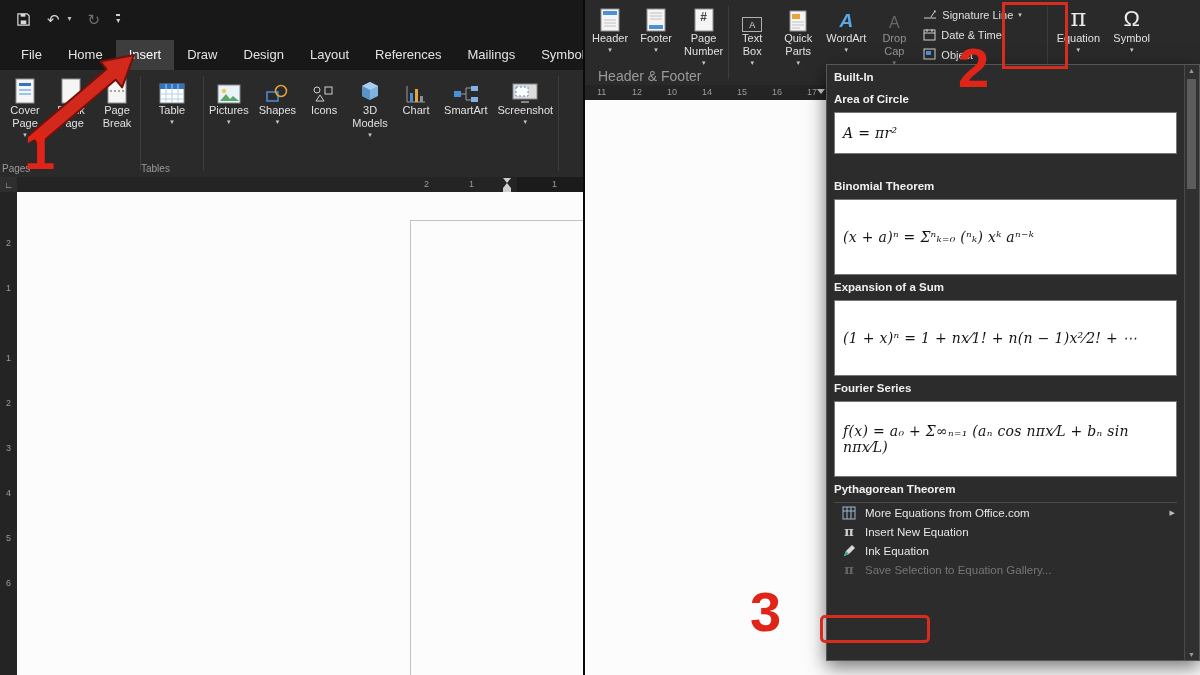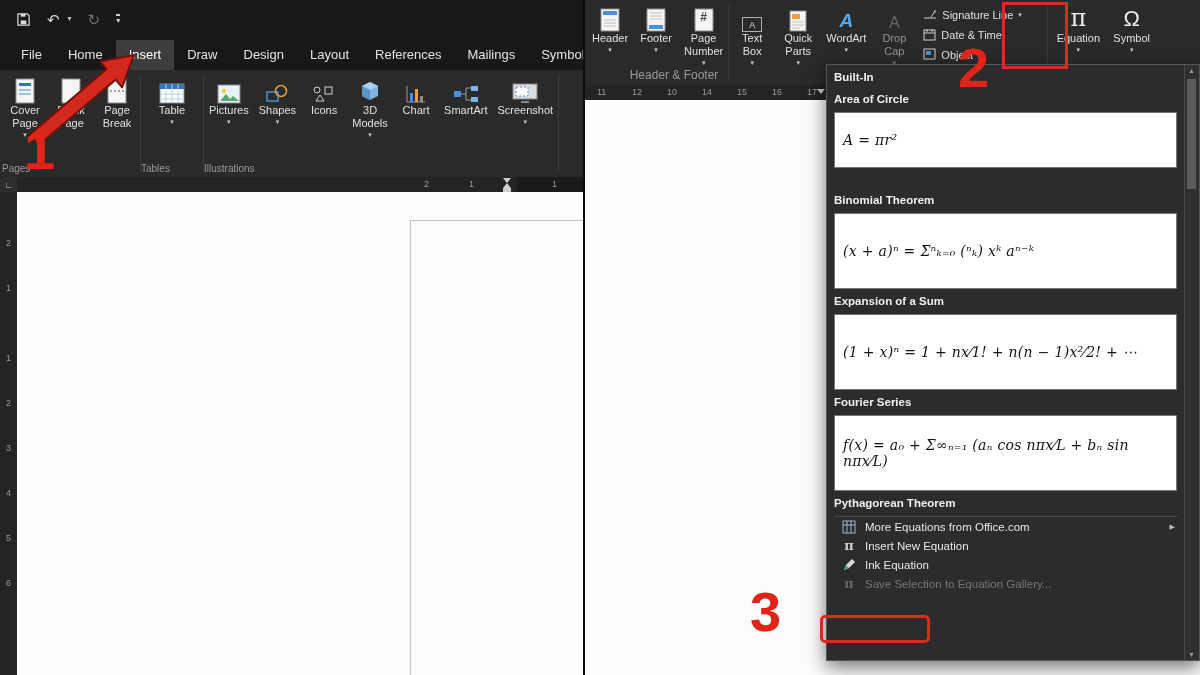--- a/index.html
+++ b/index.html
@@ -24,21 +24,21 @@
   .rbtns{flex:1;display:flex;align-items:stretch;padding-top:2px;}
   .gname{height:15px;text-align:left;font-size:10px;color:#9a9a9a;line-height:13px;}
   .gsep{width:1px;background:#3d3d3d;margin:6px 0;}
   .bigbtn{display:flex;flex-direction:column;align-items:center;padding:4px 5px 0;min-width:36px;}
   .bicon{height:28px;display:flex;align-items:flex-end;justify-content:center;}
   .blbl{font-size:11px;line-height:13px;color:#e0e0e0;text-align:center;white-space:nowrap;}
   .bchev{font-size:7px;color:#c8c8c8;line-height:8px;margin-top:1px;}
   
   .ribbonR{position:absolute;left:585px;top:0;width:615px;height:85px;background:#2a2a2a;
            display:flex;padding-left:2px;box-sizing:border-box;}
-  .gname-abs{position:absolute;left:24px;top:68px;width:130px;font-size:12px;color:#9a9a9a;text-align:center;}
+  .gname-abs{position:absolute;left:13px;top:68px;width:130px;font-size:14px;color:#9a9a9a;}
   .smallcol{display:flex;flex-direction:column;padding:7px 6px 0;gap:4px;width:130px;box-sizing:border-box;}
   .smallbtn{display:flex;align-items:center;gap:5px;font-size:11px;color:#e0e0e0;height:16px;white-space:nowrap;}
   .schev{font-size:7px;color:#c8c8c8;}
   .pi-big{font-size:24px;color:#ececec;font-family:"DejaVu Serif",serif;}
   .om-big{font-size:22px;color:#ececec;}
   .wa{font-size:19px;font-weight:bold;font-style:italic;color:#5aa7e8;}
   .dc{font-size:16px;color:#9a9a9a;}
   .tboxi{width:18px;height:13px;border:1px solid #b0b0b0;font-size:9px;color:#ddd;
          display:flex;align-items:center;justify-content:center;}
   
@@ -61,21 +61,21 @@
   .seam{position:absolute;left:583px;top:0;width:2px;height:675px;background:#0a0a0a;z-index:5;}
   
   .eqmenu{position:absolute;left:826px;top:64px;width:374px;height:597px;background:#2c2c2c;
           border:1px solid #565656;box-sizing:border-box;padding:6px 22px 0 7px;z-index:10;
           box-shadow:0 6px 18px rgba(0,0,0,.55);}
   .eqhdr{font-size:11.5px;font-weight:bold;color:#f0f0f0;height:16px;}
   .eq-label{font-size:11.5px;font-weight:bold;color:#f0f0f0;height:13px;margin:6px 0;}
   .eq-box{background:#fff;border:1px solid #767676;height:76px;display:flex;align-items:center;
           padding-left:8px;box-sizing:border-box;}
   .eq-section{margin-bottom:6px;}
-  .eq-section.first .eq-box{height:56px;}
+  .eq-section.first .eq-box{height:42px;}
   .eq-section.first{margin-bottom:26px;}
   .formula{font-family:"DejaVu Serif",serif;font-style:italic;font-size:14px;color:#141414;letter-spacing:.3px;}
   .msep{height:1px;background:#4a4a4a;margin-top:6px;}
   .menu-item{height:19px;display:flex;align-items:center;padding-left:6px;font-size:11.5px;color:#e6e6e6;}
   .mi-icon{width:18px;display:flex;justify-content:center;align-items:center;}
   .mi-label{margin-left:7px;}
   .mi-arrow{margin-left:auto;font-size:7px;color:#bdbdbd;padding-right:2px;}
   .mi-dis{color:#767676;}
   .mi-pi{font-size:13px;font-weight:bold;color:#cfcfcf;font-family:"DejaVu Serif",serif;}
   .eqscroll{position:absolute;right:0;top:0;bottom:0;width:14px;background:#303030;border-left:1px solid #4a4a4a;}
@@ -247,21 +247,20 @@
               <svg width="26" height="21">
                 <rect x="1" y="1" width="24" height="15" fill="#dcdcdc" stroke="#888"></rect>
                 <rect x="4" y="4" width="12" height="9" fill="#fff" stroke="#4a90d9" stroke-dasharray="2 2"></rect>
                 <rect x="9" y="18" width="8" height="2" fill="#888"></rect>
               </svg>
             </span>
           <span class="blbl">Screenshot</span>
           <span class="bchev">▾</span>
         </div>
       </div>
-      <div class="gname">Illustrations</div>
     </div>
     <div class="gsep"></div>
   </div>
 
   <div class="ribbonR">
     <div class="bigbtn">
       <span class="bicon">
           <svg width="20" height="24">
             <rect x="1" y="1" width="18" height="22" fill="#f5f5f5" stroke="#8f8f8f"></rect>
             <rect x="3" y="3" width="14" height="4" fill="#4a90d9"></rect>

